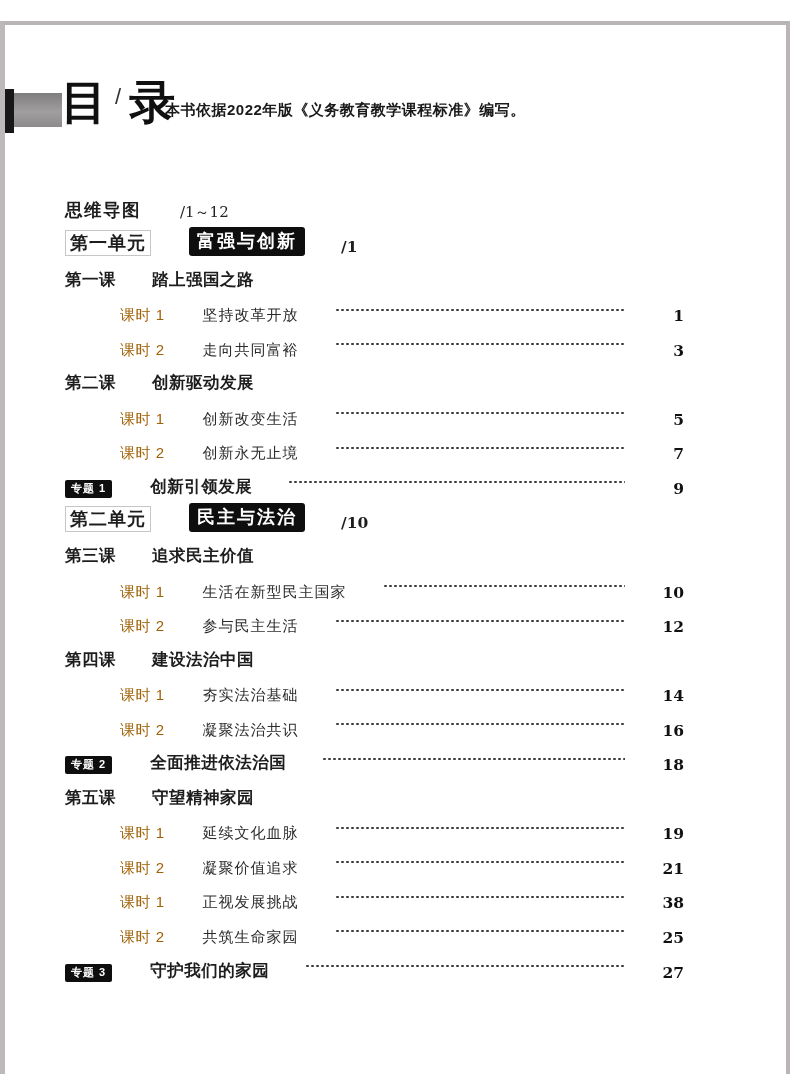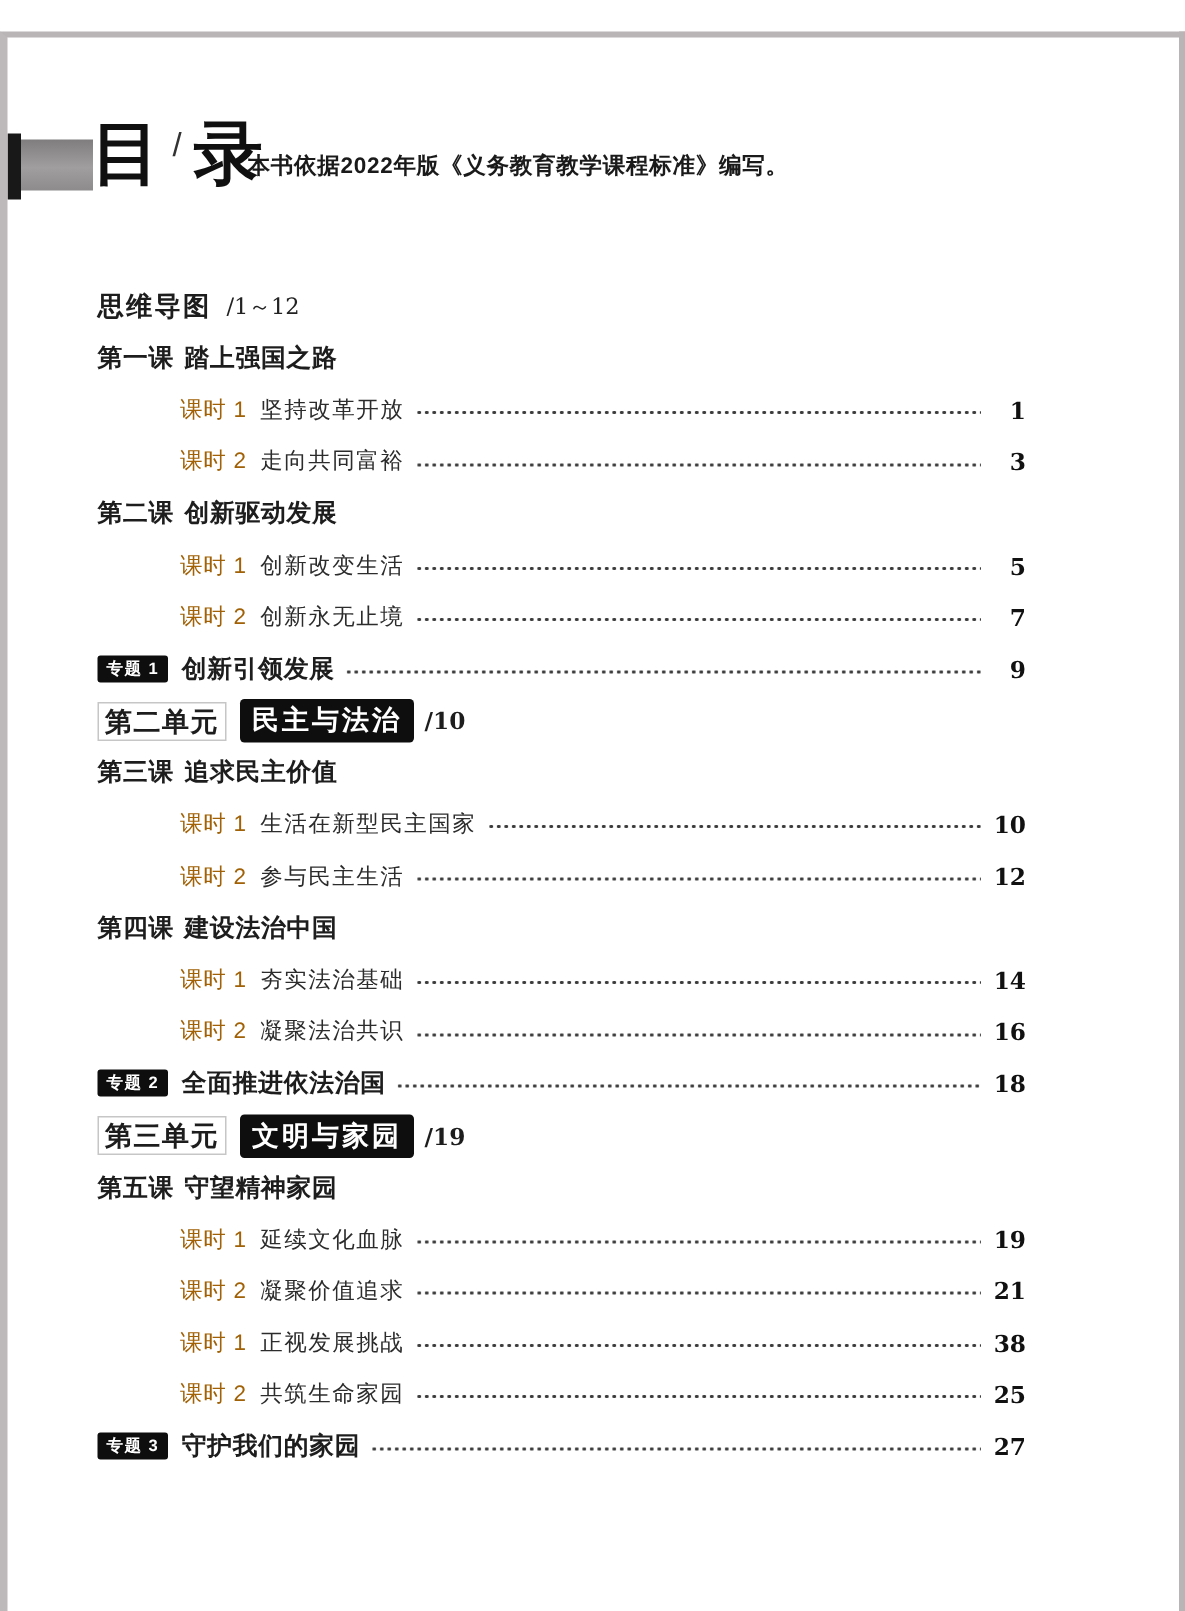--- a/index.html
+++ b/index.html
@@ -24,21 +24,21 @@
   .tab-gray{position:absolute;left:9px;top:68px;width:48px;height:34px;
     background:linear-gradient(180deg,#7f7d7d 0%,#a09e9e 55%,#8d8b8b 100%);}
   .page-title{position:absolute;left:56px;top:52px;margin:0;
     font-size:46px;font-weight:900;letter-spacing:4px;color:#101010;line-height:1.1;}
   .page-title .slash{font-size:22px;font-weight:400;vertical-align:14px;margin:0 4px;color:#333;}
   .page-subtitle{position:absolute;left:160px;top:76px;font-size:15px;font-weight:700;
     letter-spacing:.5px;color:#1a1a1a;}
 
   
   .toc{position:absolute;left:60px;top:162px;right:102px;}
-  .row{display:flex;align-items:center;height:34.55px;}
+  .row{display:flex;align-items:flex-end;height:34.55px;gap:29px;}
 
   .row-mindmap .mm-label{font-size:17.5px;font-weight:800;letter-spacing:1.5px;}
   .row-mindmap .mm-page{font-size:15px;margin-left:10px;color:#222;}
 
   .row-unit .unit-label{font-size:18px;font-weight:800;letter-spacing:1px;
     border:1px solid #c6c6c6;padding:1px 4px;line-height:22px;}
   .row-unit .unit-badge{font-size:18px;font-weight:800;letter-spacing:2px;
     background:#0e0e0e;color:#ffffff;padding:2px 8px 3px;border-radius:3px;margin-left:9px;}
   .row-unit .unit-page{font-size:15.5px;font-weight:700;margin-left:7px;}
 
@@ -67,20 +67,25 @@
 
   <h1 class="page-title"><span>目</span><span class="slash">/</span><span>录</span></h1>
 
   <div class="page-subtitle">本书依据2022年版《义务教育教学课程标准》编写。</div>
 
   <div class="toc">
       <div class="row row-mindmap">
     <span class="mm-label">思维导图</span>
     <span class="mm-page serif">/1～12</span>
   </div>
+      <div class="row row-unit">
+    <span class="unit-label">第一单元</span>
+    <span class="unit-badge">富强与创新</span>
+    <span class="unit-page serif">/1</span>
+  </div>
       <div class="row row-lesson">
     <span class="lesson-label">第一课</span>
     <span class="lesson-title">踏上强国之路</span>
   </div>
       <div class="row row-period">
     <span class="period-label">课时 1</span>
     <span class="period-title">坚持改革开放</span>
     <span class="dots"></span>
     <span class="pagenum serif">1</span>
   </div>
@@ -148,25 +153,20 @@
     <span class="period-title">凝聚法治共识</span>
     <span class="dots"></span>
     <span class="pagenum serif">16</span>
   </div>
       <div class="row row-special">
     <span class="special-badge">专题 2</span>
     <span class="special-title">全面推进依法治国</span>
     <span class="dots"></span>
     <span class="pagenum serif">18</span>
   </div>
-      <div class="row row-unit">
-    <span class="unit-label">第三单元</span>
-    <span class="unit-badge">文明与家园</span>
-    <span class="unit-page serif">/19</span>
-  </div>
       <div class="row row-lesson">
     <span class="lesson-label">第五课</span>
     <span class="lesson-title">守望精神家园</span>
   </div>
       <div class="row row-period">
     <span class="period-label">课时 1</span>
     <span class="period-title">延续文化血脉</span>
     <span class="dots"></span>
     <span class="pagenum serif">19</span>
   </div>

